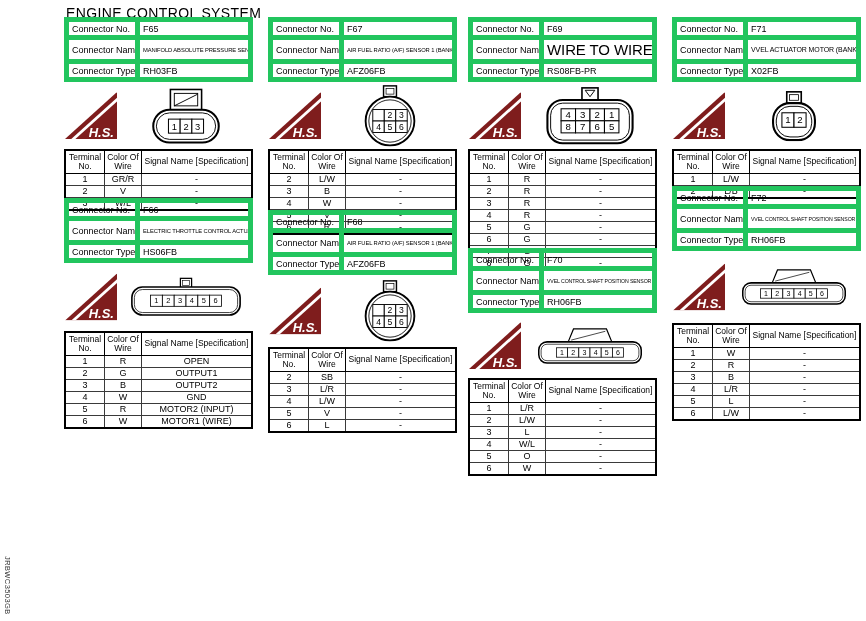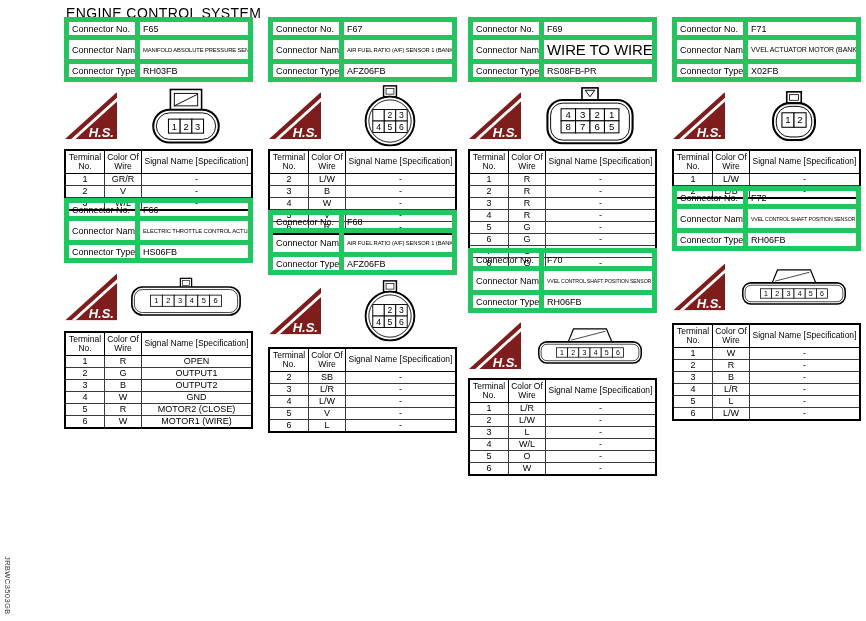--- a/index.html
+++ b/index.html
@@ -193,21 +193,21 @@
           <td>OUTPUT2</td>
         </tr>
         <tr>
           <td>4</td>
           <td>W</td>
           <td>GND</td>
         </tr>
         <tr>
           <td>5</td>
           <td>R</td>
-          <td>MOTOR2 (CLOSE)</td>
+          <td>MOTOR2 (INPUT)</td>
         </tr>
         <tr>
           <td>6</td>
           <td>W</td>
           <td>MOTOR1 (WIRE)</td>
         </tr>
       </tbody>
   </table>
 </div>
 

